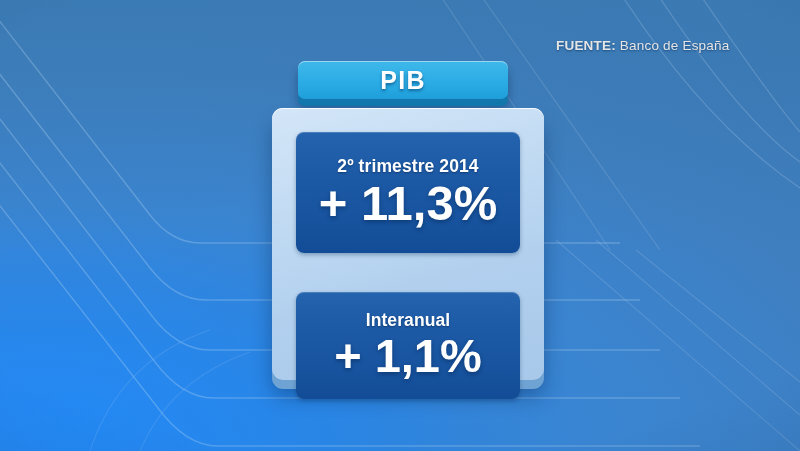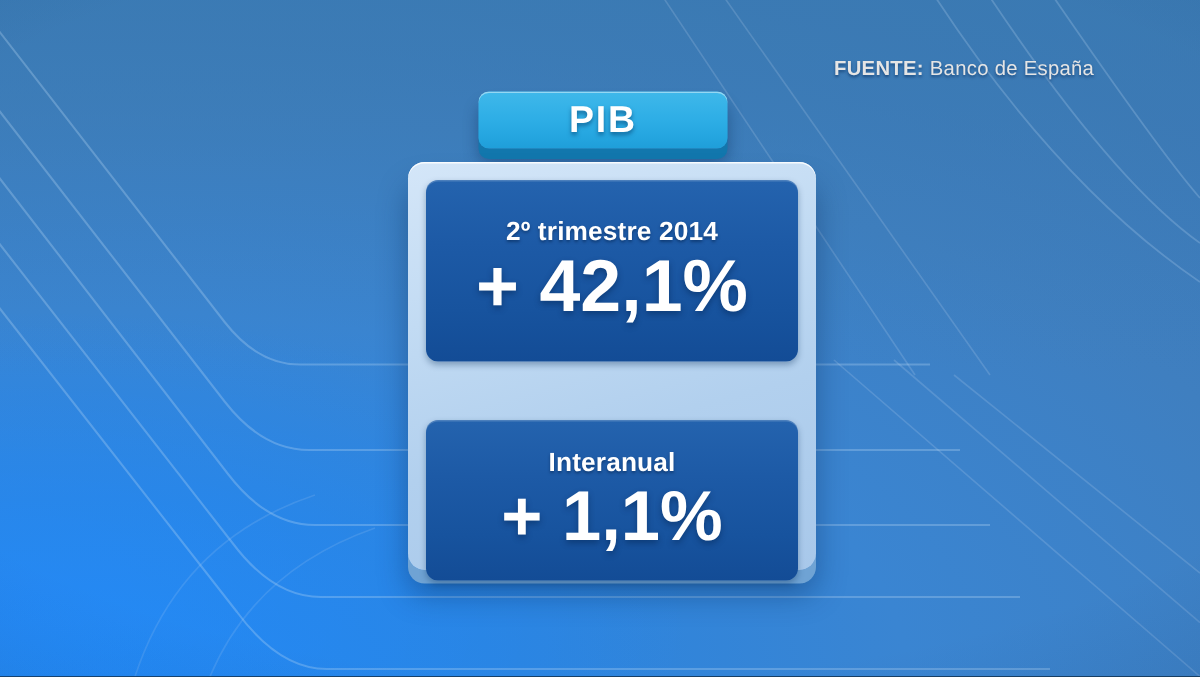--- a/index.html
+++ b/index.html
@@ -60,23 +60,23 @@
     text-shadow: 0 1px 2px rgba(0,35,80,0.55);
     white-space: nowrap;
   }
   .source .lead {
     font-weight: bold;
   }
 
   
   .pib-tab {
     position: absolute;
-    left: 319px;
+    left: 298px;
     top: 61px;
-    width: 166px;
+    width: 210px;
     height: 38px;
     border-radius: 7px;
     background: linear-gradient(180deg, #3fb8ea 0%, #2eaee6 48%, #25a6e0 78%, #1f9ed9 100%);
     box-shadow:
       0 7px 0 0 #1277ad,
       0 9px 10px rgba(8,40,80,0.42),
       inset 0 1px 0 rgba(255,255,255,0.45);
     display: flex;
     align-items: center;
     justify-content: center;
@@ -95,21 +95,21 @@
     left: 272px;
     top: 108px;
     width: 272px;
     height: 272px;
     border-radius: 11px;
     background: linear-gradient(165deg, #d4e6f8 0%, #c2dbf3 32%, #b2d0ee 62%, #a8c8ea 100%);
     box-shadow:
       0 9px 0 0 #6fa3d4,
       0 16px 20px rgba(8,40,85,0.40),
       inset 0 1px 0 rgba(255,255,255,0.85);
-    padding: 12px;
+    padding: 24px;
     box-sizing: border-box;
     display: flex;
     flex-direction: column;
     gap: 14px;
   }
 
   
   .panel {
     border-radius: 8px;
     background: linear-gradient(180deg, #2463ae 0%, #1d5aa6 35%, #17539e 72%, #134c96 100%);
@@ -189,21 +189,21 @@
   </div>
 
   <div class="pib-tab">
     <span class="label">PIB</span>
   </div>
 
   <div class="card">
 
     <div class="panel panel-top">
       <div class="caption">2º trimestre 2014</div>
-      <div class="value">+ 42,1%</div>
+      <div class="value">+ 11,3%</div>
     </div>
 
     <div class="panel panel-bottom">
       <div class="caption">Interanual</div>
       <div class="value">+ 1,1%</div>
     </div>
 
   </div>
 
 </div>

